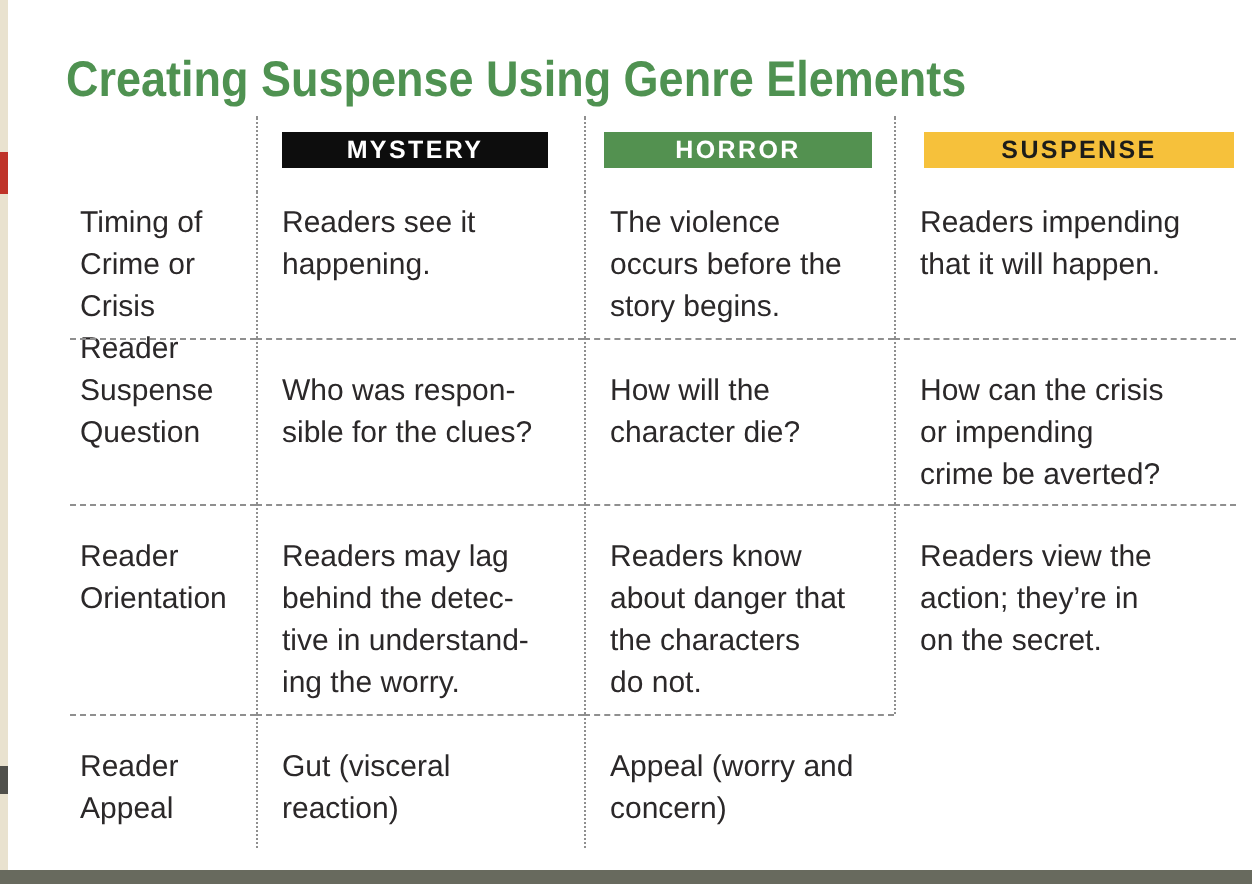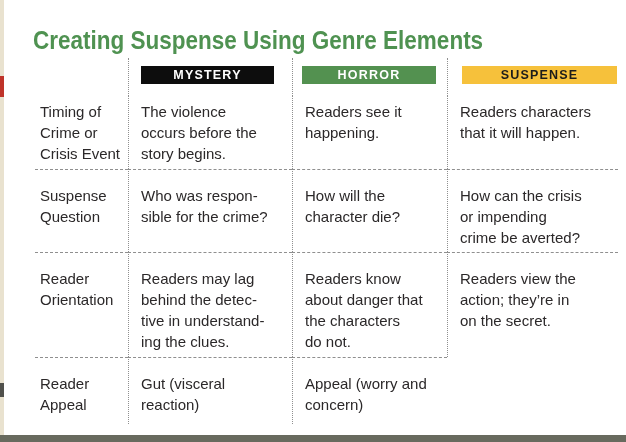--- a/index.html
+++ b/index.html
@@ -70,45 +70,45 @@
     </div>
     <div class="head-cell vl">
       <div class="pill horror" style="background: rgb(83, 145, 80); color: rgb(255, 255, 255);">HORROR</div>
     </div>
     <div class="head-cell vl">
       <div class="pill suspense" style="background: rgb(246, 193, 59); color: rgb(28, 28, 26);">SUSPENSE</div>
     </div>
 
     <div class="cell lbl r1">Timing of
 Crime or
-Crisis Event</div>
+Crisis Reader</div>
+    <div class="cell data vl r1">Readers see it
+happening.</div>
     <div class="cell data vl r1">The violence
 occurs before the
 story begins.</div>
-    <div class="cell data vl r1">Readers see it
-happening.</div>
-    <div class="cell data vl r1">Readers characters
+    <div class="cell data vl r1">Readers impending
 that it will happen.</div>
 
     <div class="cell lbl bt">Suspense
 Question</div>
     <div class="cell data vl bt">Who was respon-
-sible for the crime?</div>
+sible for the clues?</div>
     <div class="cell data vl bt">How will the
 character die?</div>
     <div class="cell data vl bt">How can the crisis
 or impending
 crime be averted?</div>
 
     <div class="cell lbl bt">Reader
 Orientation</div>
     <div class="cell data vl bt">Readers may lag
 behind the detec-
 tive in understand-
-ing the clues.</div>
+ing the worry.</div>
     <div class="cell data vl bt">Readers know
 about danger that
 the characters
 do not.</div>
     <div class="cell data vl bt">Readers view the
 action; they’re in
 on the secret.</div>
 
     <div class="cell lbl bt">Reader
 Appeal</div>

